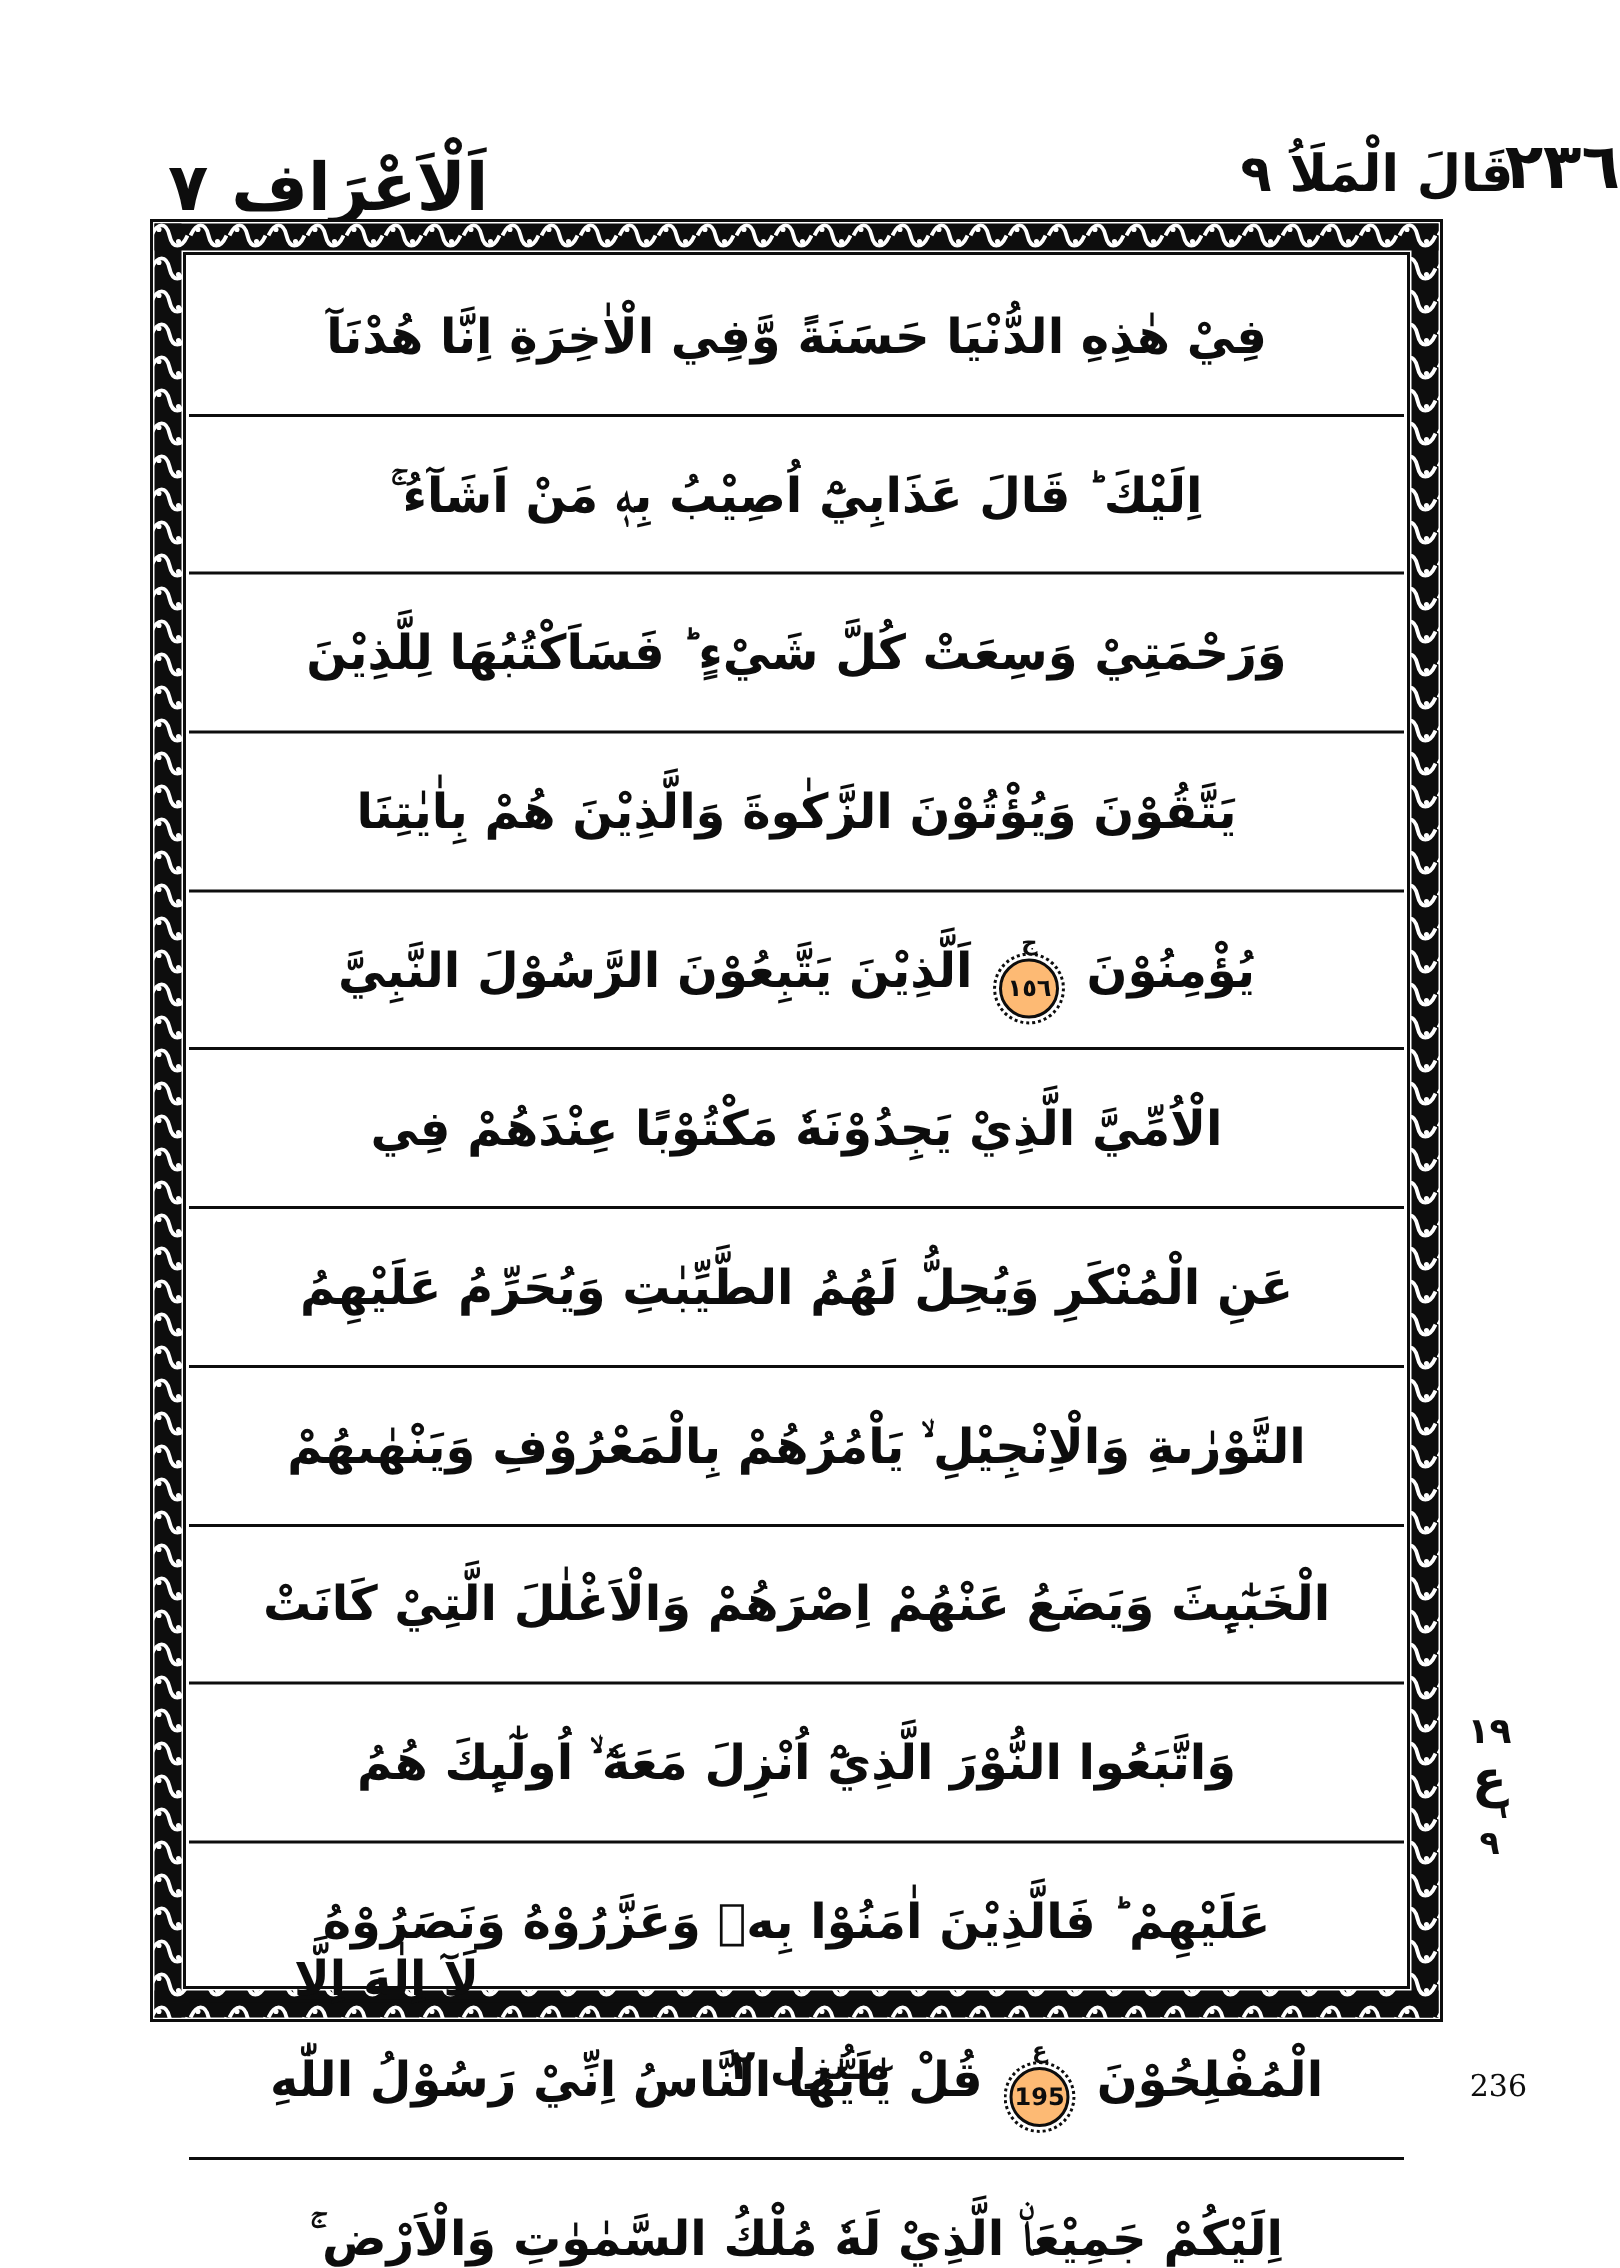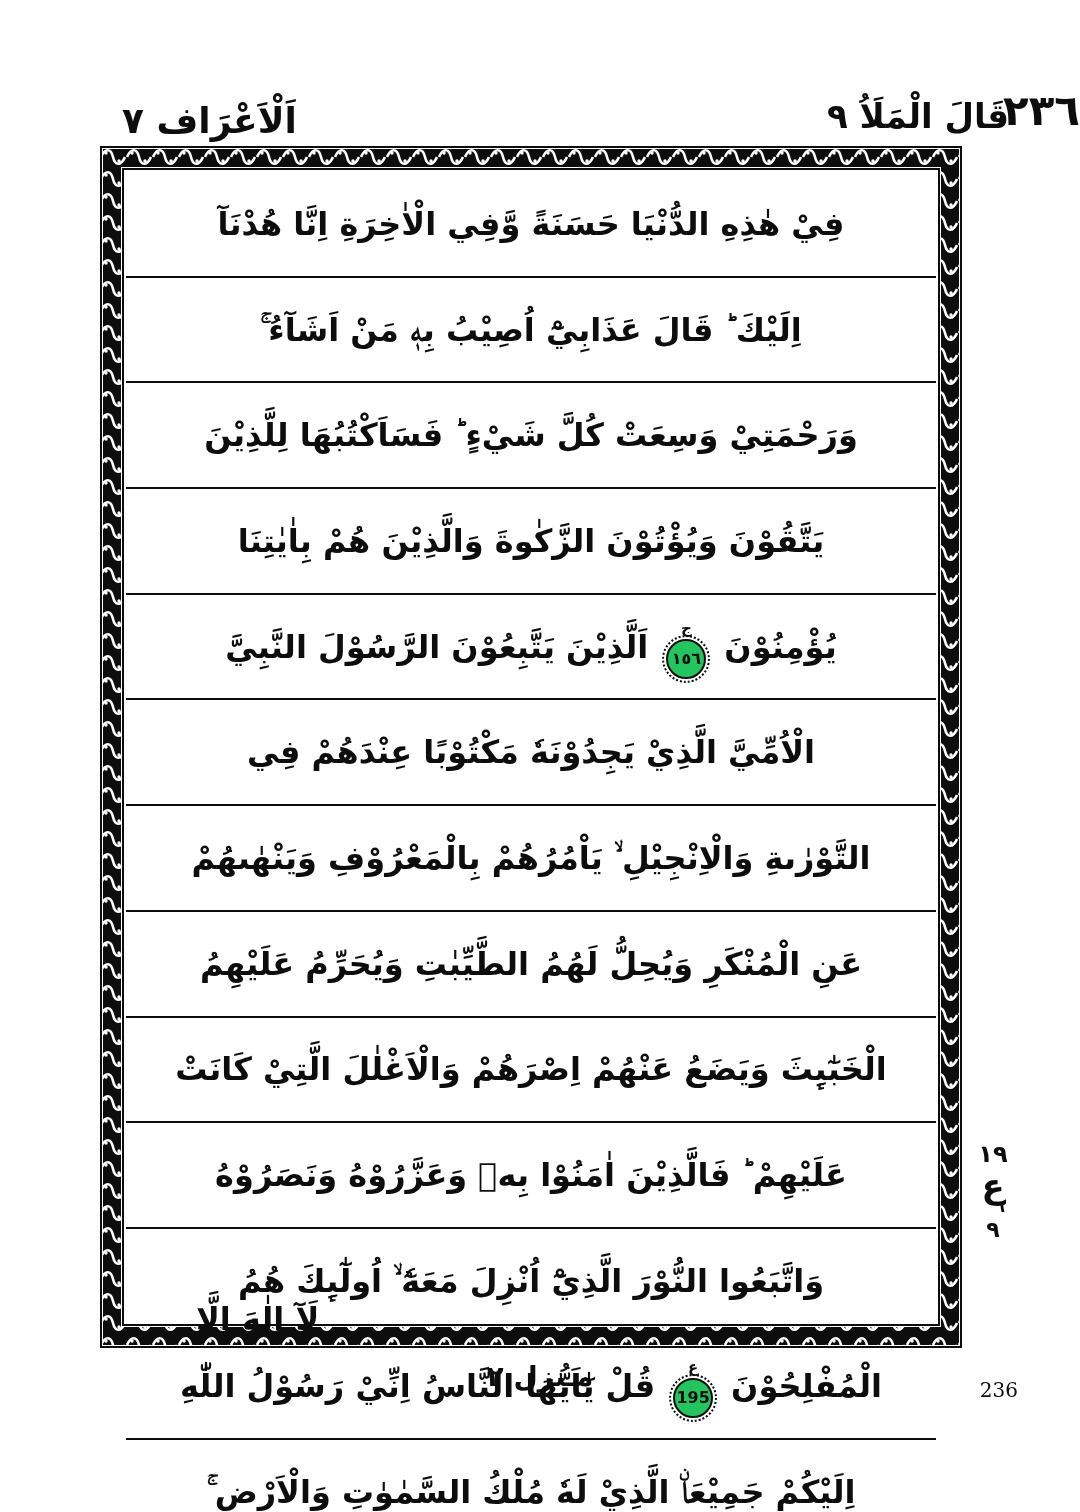--- a/index.html
+++ b/index.html
@@ -6,21 +6,21 @@
   body{
     width:1080px;height:1512px;position:relative;
     background:#ffffff;color:#0d0d0d;
     font-family:"DejaVu Sans",sans-serif;
     overflow:hidden;
   }
   
   .hdr{position:absolute;font-weight:bold;direction:rtl;white-space:nowrap;}
   .hdr-juz{top:96px;right:71px;font-size:34px;text-align:right;}
   .hdr-page-ar{top:86px;left:0;right:0;text-align:right;font-size:42px;letter-spacing:2px;}
-  .hdr-surah{top:100px;left:112px;font-size:36px;margin-left:10px;}
+  .hdr-surah{top:100px;left:112px;font-size:44px;}
   
   .frame{position:absolute;left:100px;top:146px;width:862px;height:1424px;}
   .frame svg{position:absolute;inset:0;display:block;}
   .lines{
     position:absolute;left:26px;right:26px;top:26px;bottom:26px;
     display:flex;flex-direction:column;
   }
   .text-row{
     flex:1;display:flex;align-items:center;justify-content:center;
     gap:14px;direction:rtl;border-bottom:2px solid #0d0d0d;
@@ -30,21 +30,21 @@
   .seg{white-space:nowrap;}
   .marker-wrap{
     position:relative;display:inline-flex;flex-direction:column;
     align-items:center;justify-content:flex-end;width:48px;height:64px;
   }
   .marker-top{font-size:15px;font-weight:bold;line-height:1;margin-bottom:3px;}
   .marker-circle{
     display:inline-flex;align-items:center;justify-content:center;
     width:36px;height:36px;border-radius:50%;
     border:2px solid #0d0d0d;outline:2px dotted #0d0d0d;outline-offset:2px;
-    font-size:16px;font-weight:bold;background:#22c55e;
+    font-size:16px;font-weight:bold;background:#fdba74;
   }
   
   .ruku{
     position:absolute;left:970px;top:1142px;width:46px;
     display:flex;flex-direction:column;align-items:center;
     font-weight:bold;direction:rtl;line-height:1.05;text-align:center;
   }
   .ruku .n1{font-size:24px;}
   .ruku .ayn{font-size:34px;margin-top:2px;}
   .ruku .n2{font-size:16px;margin-top:-6px;margin-right:-14px;}
@@ -98,33 +98,33 @@
         <span class="marker-wrap">
           <span class="marker-top">ج</span>
           <span class="marker-circle">١٥٦</span>
         </span>
         <span class="seg">اَلَّذِيْنَ يَتَّبِعُوْنَ الرَّسُوْلَ النَّبِيَّ</span>
       </div>
       <div class="text-row">
         <span class="seg">الْاُمِّيَّ الَّذِيْ يَجِدُوْنَهٗ مَكْتُوْبًا عِنْدَهُمْ فِي</span>
       </div>
       <div class="text-row">
-        <span class="seg">التَّوْرٰىةِ وَالْاِنْجِيْلِ ۙ يَاْمُرُهُمْ بِالْمَعْرُوْفِ وَيَنْهٰىهُمْ</span>
+        <span class="seg">عَنِ الْمُنْكَرِ وَيُحِلُّ لَهُمُ الطَّيِّبٰتِ وَيُحَرِّمُ عَلَيْهِمُ</span>
       </div>
       <div class="text-row">
-        <span class="seg">عَنِ الْمُنْكَرِ وَيُحِلُّ لَهُمُ الطَّيِّبٰتِ وَيُحَرِّمُ عَلَيْهِمُ</span>
+        <span class="seg">التَّوْرٰىةِ وَالْاِنْجِيْلِ ۙ يَاْمُرُهُمْ بِالْمَعْرُوْفِ وَيَنْهٰىهُمْ</span>
       </div>
       <div class="text-row">
         <span class="seg">الْخَبٰٓىِٕثَ وَيَضَعُ عَنْهُمْ اِصْرَهُمْ وَالْاَغْلٰلَ الَّتِيْ كَانَتْ</span>
       </div>
       <div class="text-row">
-        <span class="seg">عَلَيْهِمْ ؕ فَالَّذِيْنَ اٰمَنُوْا بِهٖ وَعَزَّرُوْهُ وَنَصَرُوْهُ</span>
+        <span class="seg">وَاتَّبَعُوا النُّوْرَ الَّذِيْٓ اُنْزِلَ مَعَهٗٓ ۙ اُولٰٓىِٕكَ هُمُ</span>
       </div>
       <div class="text-row">
-        <span class="seg">وَاتَّبَعُوا النُّوْرَ الَّذِيْٓ اُنْزِلَ مَعَهٗٓ ۙ اُولٰٓىِٕكَ هُمُ</span>
+        <span class="seg">عَلَيْهِمْ ؕ فَالَّذِيْنَ اٰمَنُوْا بِهٖ وَعَزَّرُوْهُ وَنَصَرُوْهُ</span>
       </div>
       <div class="text-row">
         <span class="seg">الْمُفْلِحُوْنَ</span>
         <span class="marker-wrap">
           <span class="marker-top">ع</span>
           <span class="marker-circle">195</span>
         </span>
         <span class="seg">قُلْ يٰٓاَيُّهَا النَّاسُ اِنِّيْ رَسُوْلُ اللّٰهِ</span>
       </div>
       <div class="text-row">

